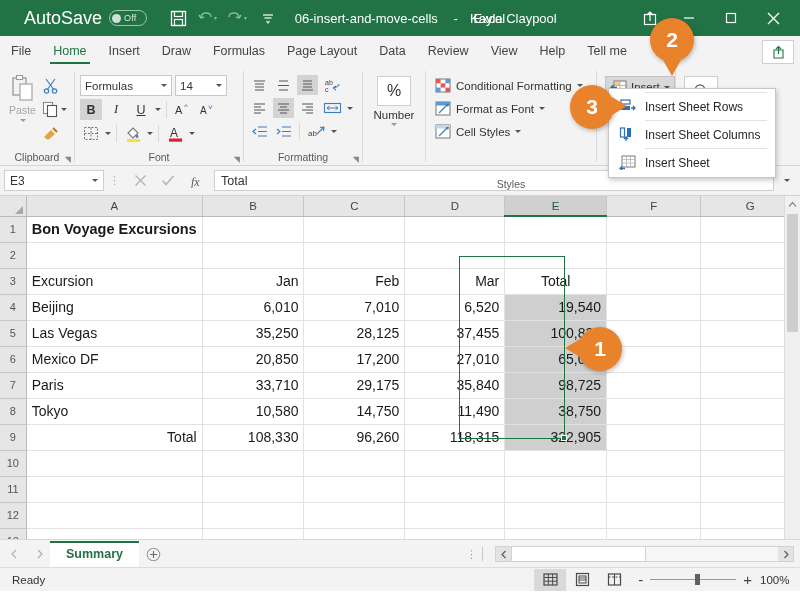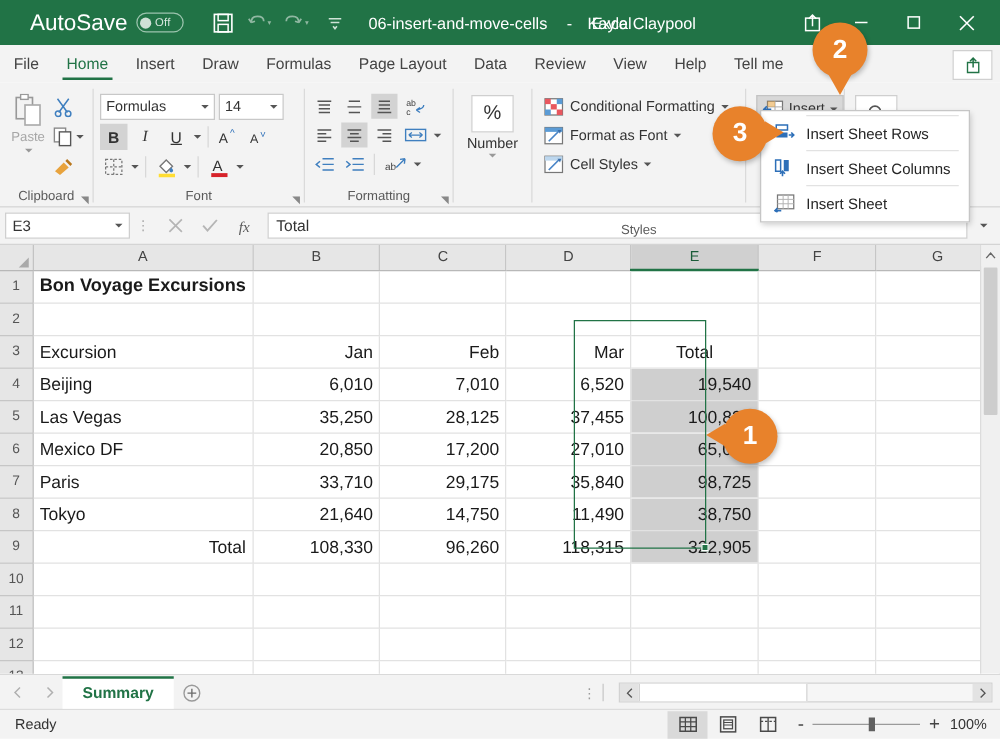--- a/index.html
+++ b/index.html
@@ -792,21 +792,21 @@
         <td class="cell num">29,175</td>
         <td class="cell num">35,840</td>
         <td class="cell num selbg">98,725</td>
         <td class="cell"></td>
         <td class="cell"></td>
       </tr>
 
       <tr>
         <th class="rowh">8</th>
         <td class="cell">Tokyo</td>
-        <td class="cell num">21,640</td>
+        <td class="cell num">10,580</td>
         <td class="cell num">14,750</td>
         <td class="cell num">11,490</td>
         <td class="cell num selbg">38,750</td>
         <td class="cell"></td>
         <td class="cell"></td>
       </tr>
 
       <tr>
         <th class="rowh">9</th>
         <td class="cell b num">Total</td>

